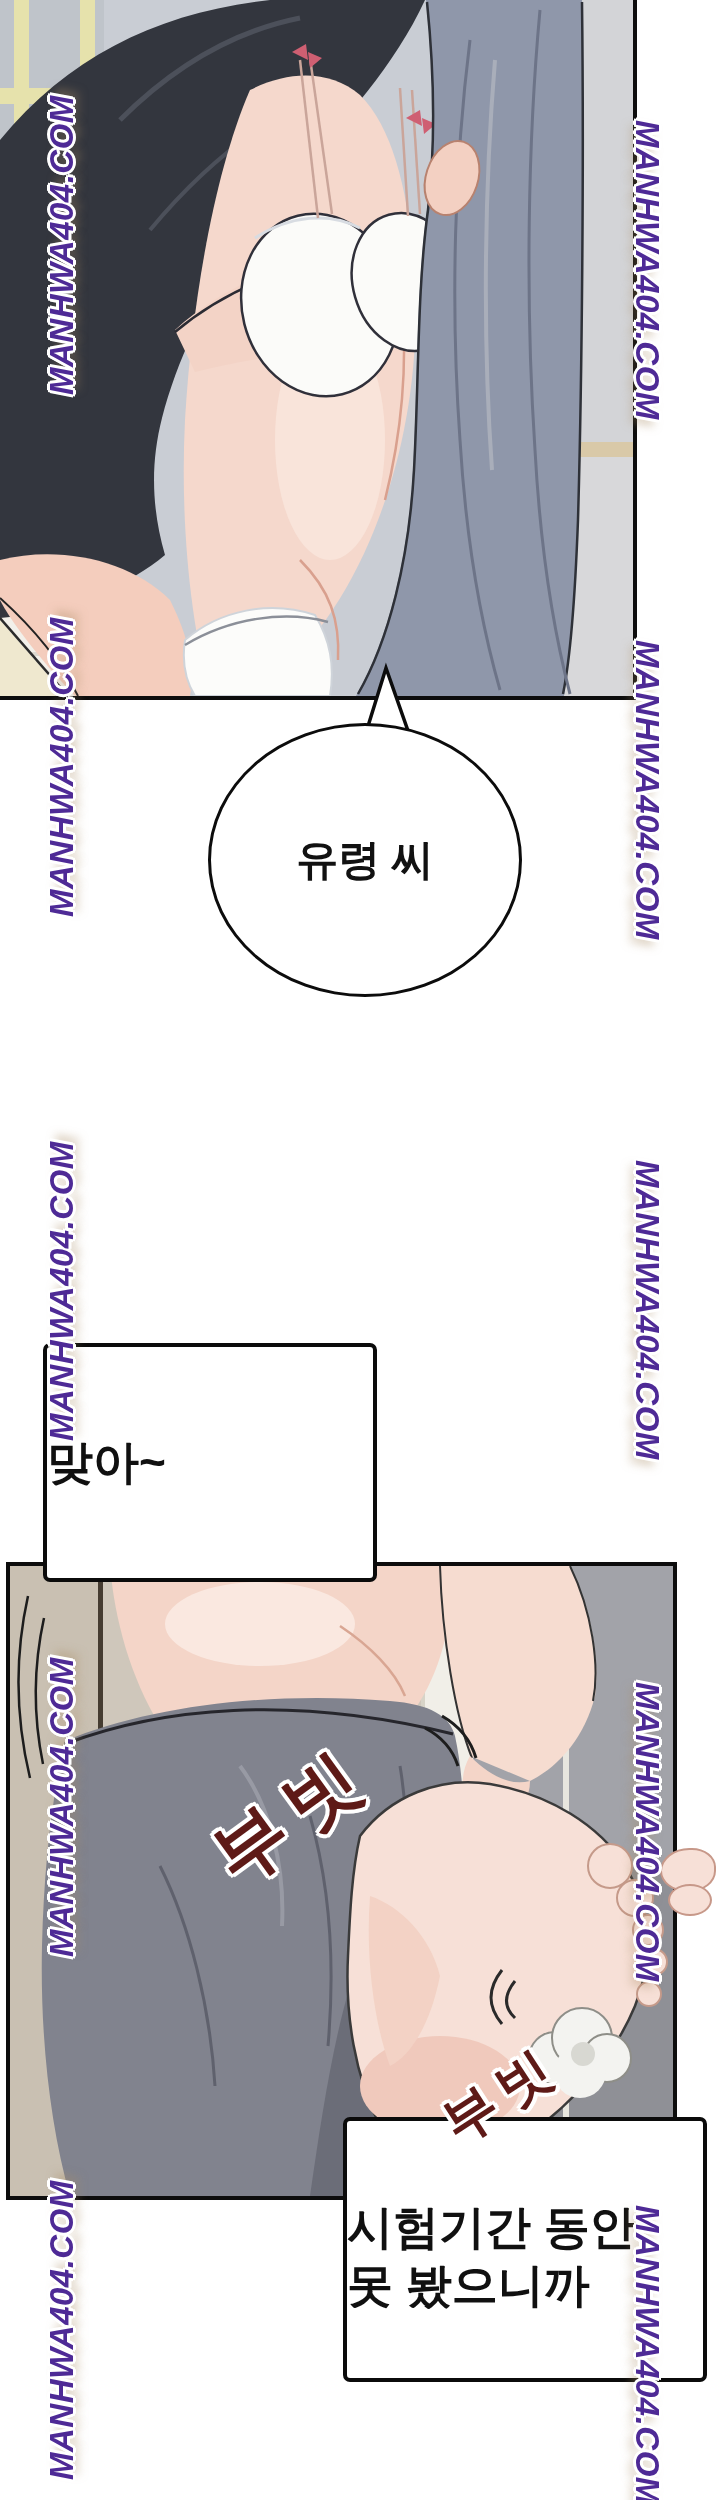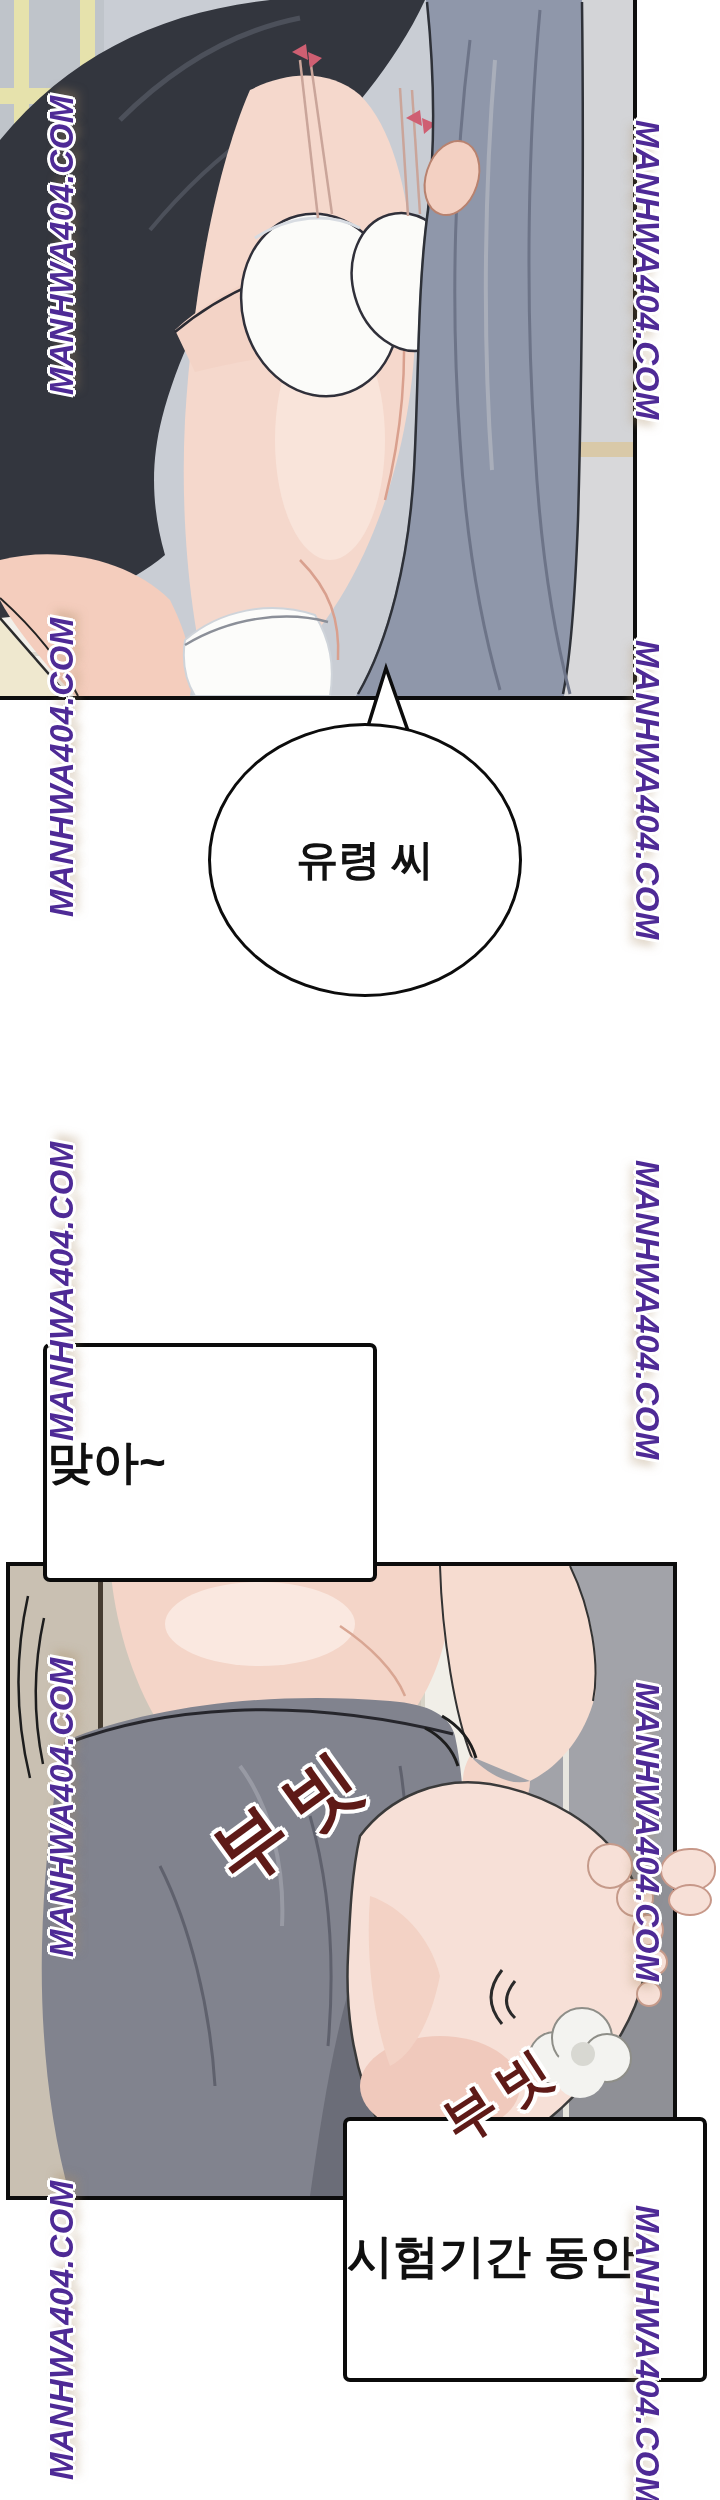--- a/index.html
+++ b/index.html
@@ -203,20 +203,21 @@
   </div>
 
   <div id="toe-blob-1" class="toe-blob"></div>
   <div id="toe-blob-2" class="toe-blob"></div>
 
   <div id="sfx-rub1" class="sfx">부빗</div>
   <div id="sfx-rub2" class="sfx">부빗</div>
 
   <div id="bottom-box" class="ebox">
     <div class="box-line">시험기간 동안</div>
+    <div class="box-line">못 봤으니까</div>
   </div>
 
   <div class="wm left" style="top:395px">
       <span>MANHWA404.COM</span>
     </div>
   <div class="wm left" style="top:917px">
       <span>MANHWA404.COM</span>
     </div>
   <div class="wm left" style="top:1441px">
       <span>MANHWA404.COM</span>

